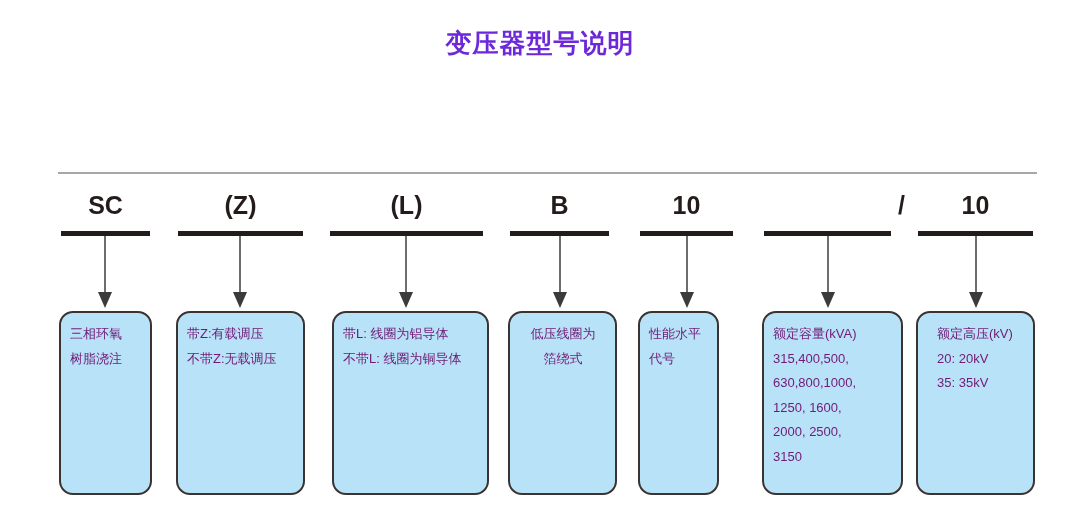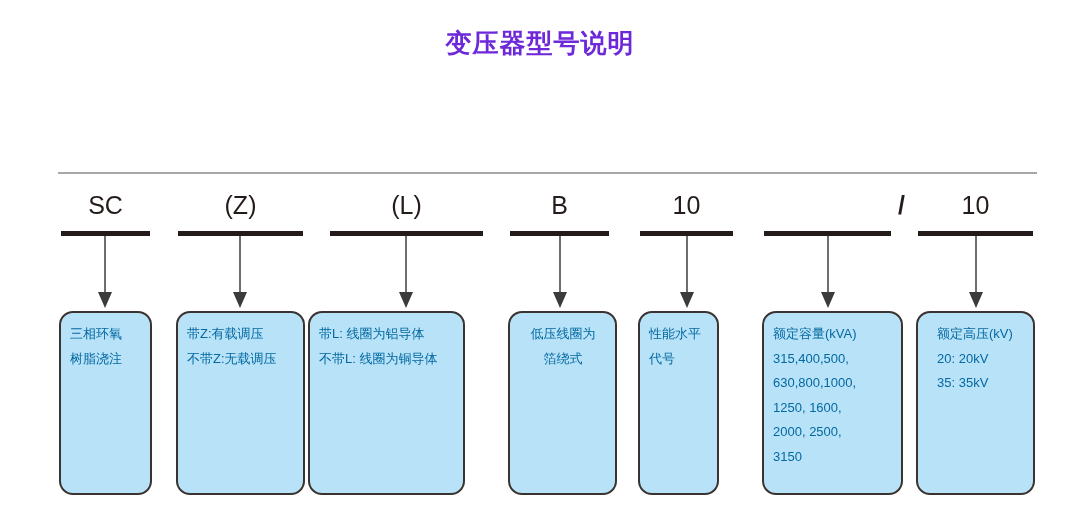--- a/index.html
+++ b/index.html
@@ -42,21 +42,21 @@
     height: 2px;
     background: #a9a6a6;
   }
 
   
   .code-cell {
     position: absolute;
     top: 190px;
     text-align: center;
     font-size: 25px;
-    font-weight: normal;
+    font-weight: bold;
     color: #231c1a;
     line-height: 30px;
     white-space: nowrap;
   }
   .code-bar {
     position: absolute;
     top: 231px;
     height: 5px;
     background: #231c1a;
   }
@@ -92,21 +92,21 @@
     position: absolute;
     top: 311px;
     height: 184px;
     box-sizing: border-box;
     background: #b8e2f8;
     border: 2px solid #3b3330;
     border-radius: 14px;
     padding: 9px 8px 0 9px;
     font-size: 13px;
     line-height: 24.5px;
-    color: #0369a1;
+    color: #701a75;
     overflow: hidden;
   }
   .desc-line {
     white-space: nowrap;
   }
 </style>
 </head>
 <body>
 
 <div id="canvas">
@@ -130,21 +130,21 @@
   <div class="arrow-head" style="left:233px;"></div>
   <div class="desc-box" style="left:176px; width:129px;">
     <div class="desc-line">带Z:有载调压</div>
     <div class="desc-line">不带Z:无载调压</div>
   </div>
 
   <div class="code-cell" style="left:328px; width:157px;">(L)</div>
   <div class="code-bar" style="left:330px; width:153px;"></div>
   <div class="arrow-stem" style="left:405px;"></div>
   <div class="arrow-head" style="left:399px;"></div>
-  <div class="desc-box" style="left:308px; width:157px;">
+  <div class="desc-box" style="left:332px; width:157px;">
     <div class="desc-line">带L: 线圈为铝导体</div>
     <div class="desc-line">不带L: 线圈为铜导体</div>
   </div>
 
   <div class="code-cell" style="left:508px; width:103px;">B</div>
   <div class="code-bar" style="left:510px; width:99px;"></div>
   <div class="arrow-stem" style="left:559px;"></div>
   <div class="arrow-head" style="left:553px;"></div>
   <div class="desc-box" style="left:508px; width:109px;text-align:center;">
     <div class="desc-line">低压线圈为</div>

